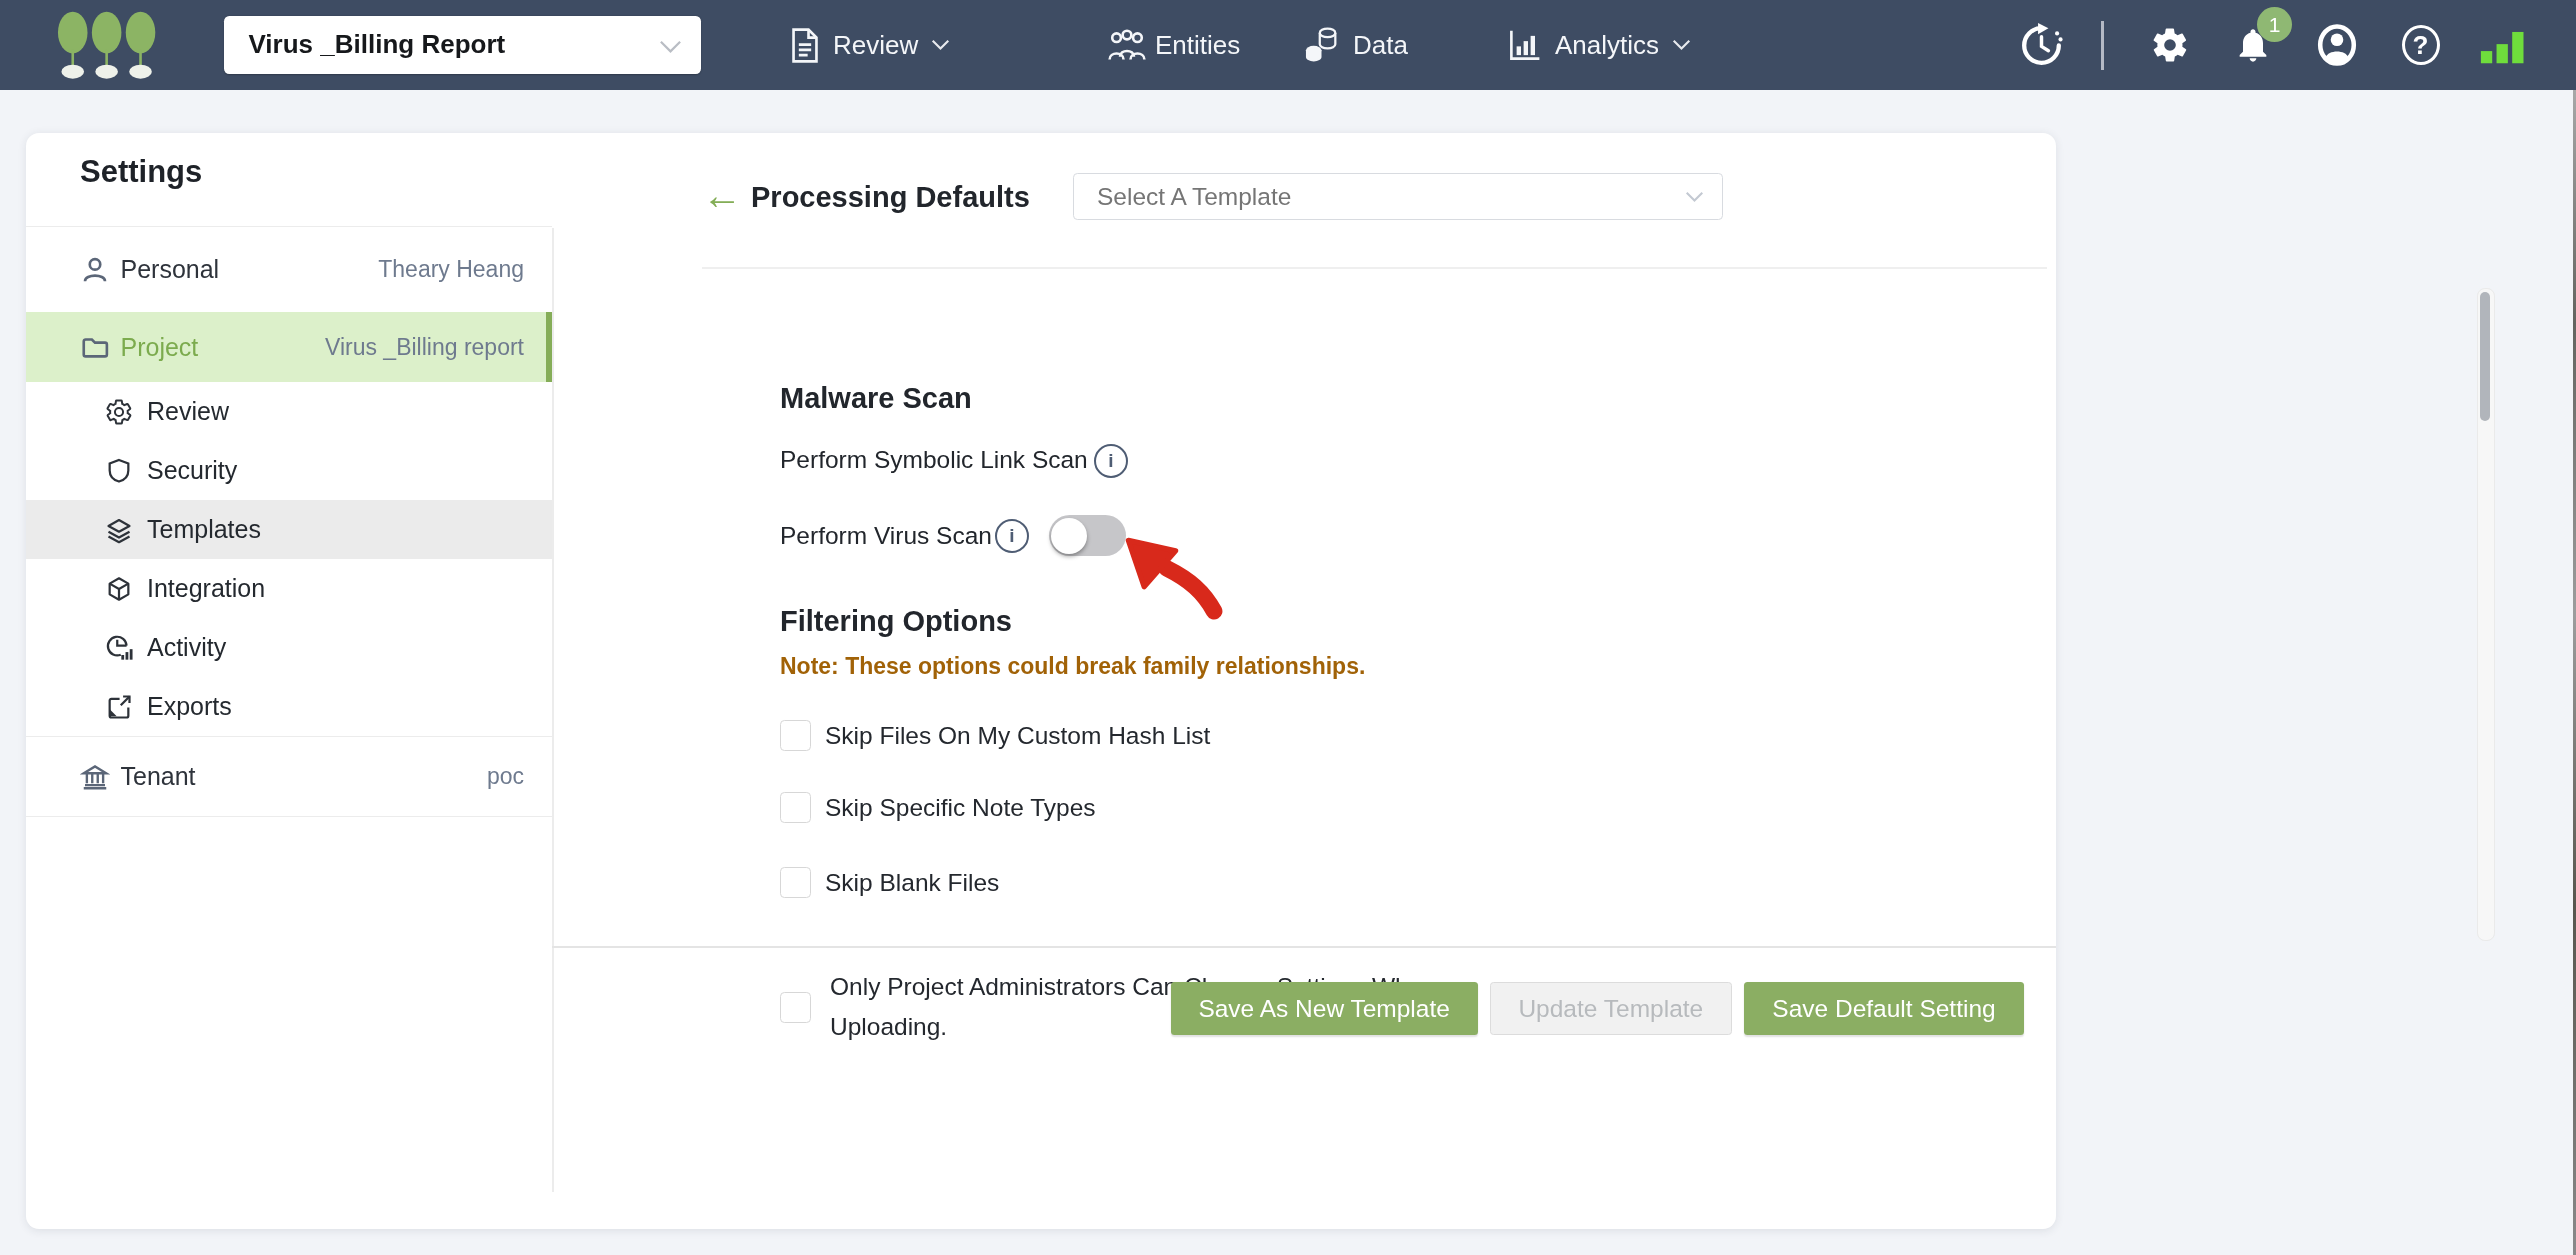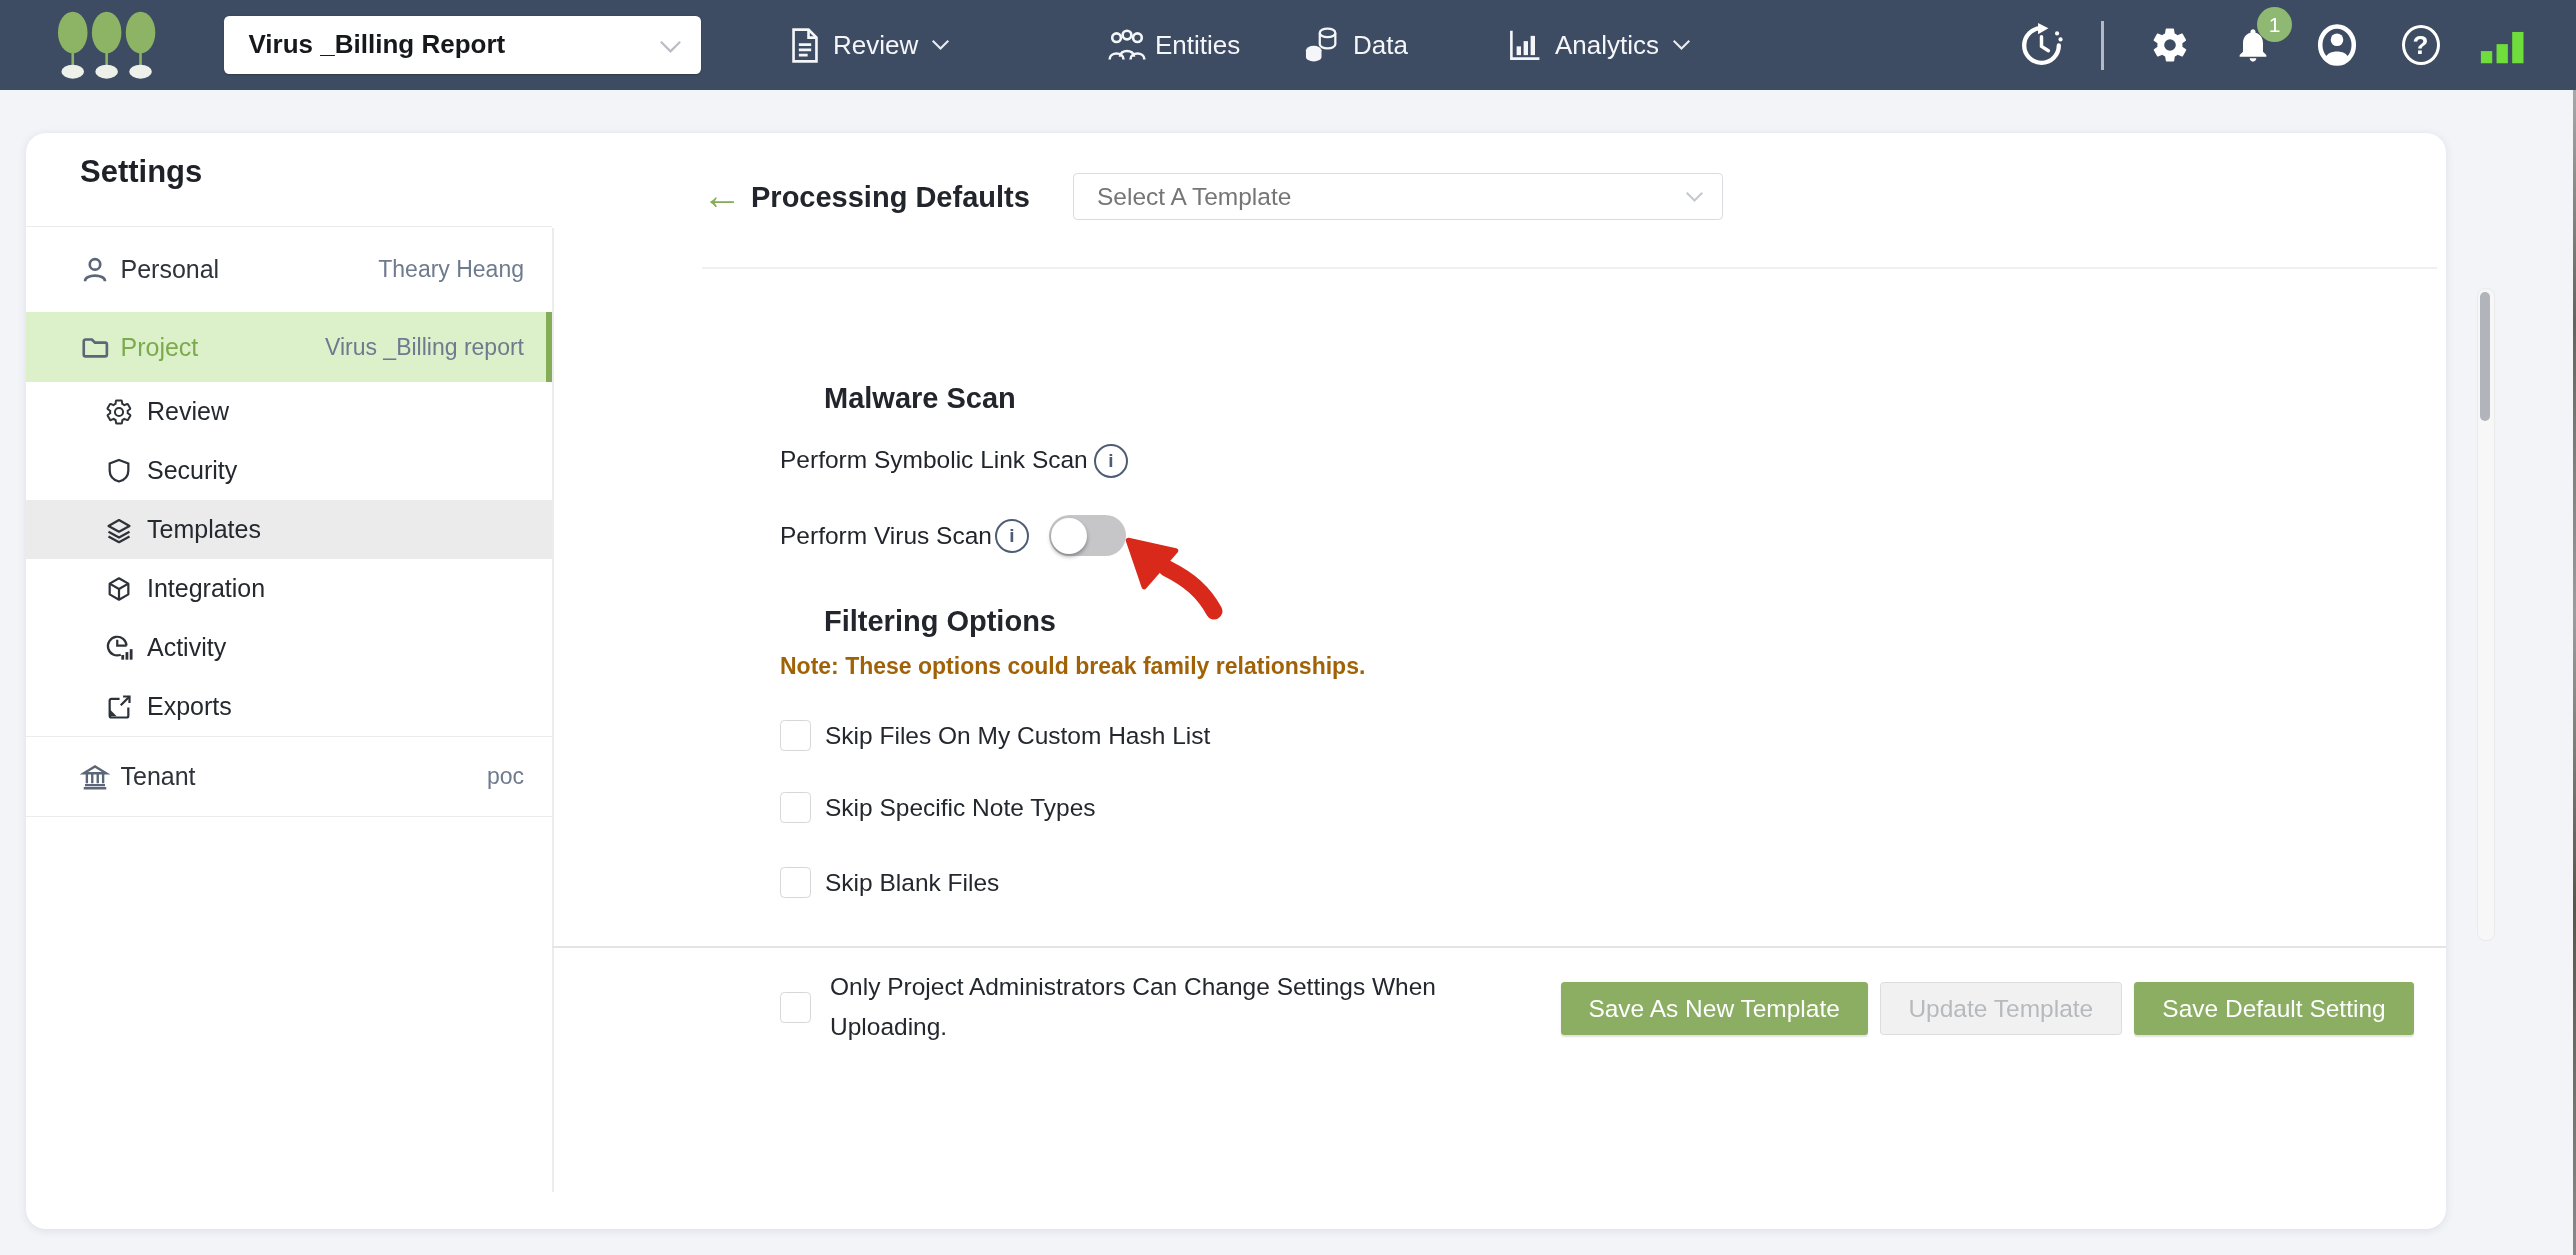--- a/index.html
+++ b/index.html
@@ -12,21 +12,21 @@
     display:flex;align-items:center;box-shadow:0 0.9px 1.7px rgba(0,0,0,.25);}
   .proj-select .val{margin-left:24.5px;font-size:26px;font-weight:700;color:#16181b;}
   .proj-select svg{position:absolute;right:19px;top:24.5px;}
   .nav-item{position:absolute;top:0;height:90px;display:flex;align-items:center;gap:13px;color:#f4f6f9;font-size:26px;cursor:pointer;}
   .ri{position:absolute;top:0;height:90px;display:flex;align-items:center;justify-content:center;cursor:pointer;}
   .bar-divider{position:absolute;left:2101px;top:21px;width:2.6px;height:49px;background:#c9cdd6;opacity:.85;}
   .badge{position:absolute;left:2257px;top:7px;width:35px;height:35px;border-radius:50%;background:#8fb873;
     color:#fff;font-size:21px;display:flex;align-items:center;justify-content:center;}
 
   
-  .card{position:absolute;left:26px;top:133px;width:2420px;height:1096px;background:#ffffff;border-radius:20px;
+  .card{position:absolute;left:26px;top:133px;width:2030px;height:1096px;background:#ffffff;border-radius:13px;
     box-shadow:0 1.7px 8.7px rgba(40,50,70,.10);}
 
   
   .sb-title{position:absolute;left:54px;top:21px;font-size:31px;font-weight:700;color:#1e2228;}
   .sb-list{position:absolute;left:0;top:93px;width:526px;}
   .srow{display:flex;align-items:center;padding-right:28px;box-sizing:border-box;cursor:pointer;}
   .srow .ic{flex:0 0 auto;display:flex;margin-left:54px;color:#5b6678;}
   .srow.sub .ic{margin-left:79px;color:#2d3239;}
   .srow .lbl{margin-left:10.5px;font-size:25px;color:#2e333b;}
   .srow.sub .lbl{margin-left:14px;color:#24292f;}
@@ -42,21 +42,21 @@
   
   .back{position:absolute;left:676px;top:42px;font-size:40px;color:#83ad56;cursor:pointer;line-height:1;}
   .pg-title{position:absolute;left:725px;top:48px;font-size:29px;font-weight:700;color:#22262c;}
   .tpl-select{position:absolute;left:1047px;top:40px;width:650px;height:47px;box-sizing:border-box;
     border:1.7px solid #d8dbe0;border-radius:4.4px;background:#fff;font-family:"Liberation Sans",sans-serif;
     font-size:24.5px;color:#7f8a9c;padding-left:23px;outline:none;}
   .tpl-chevron{position:absolute;left:1659px;top:58px;}
   .hdr-divider{position:absolute;left:676px;right:8.7px;top:134px;height:1.7px;background:#efefef;}
 
   
-  .h-section{position:absolute;font-size:29px;font-weight:700;color:#22262c;margin-left:44px;}
+  .h-section{position:absolute;font-size:29px;font-weight:700;color:#22262c;}
   .row-label{position:absolute;font-size:24.5px;color:#22262c;}
   .info{position:absolute;width:30px;height:30px;border:2.6px solid #4f5d74;border-radius:50%;
     color:#4f5d74;font-size:19px;font-weight:700;display:flex;align-items:center;justify-content:center;cursor:pointer;}
   .toggle{position:absolute;left:1023px;top:382px;width:77px;height:41px;background:#c6c6c9;border-radius:21px;cursor:pointer;}
   .knob{position:absolute;left:1.7px;top:2.6px;width:36px;height:36px;background:#ffffff;border-radius:50%;
     box-shadow:0 2.6px 4.4px rgba(0,0,0,.35);}
   .note{position:absolute;left:754px;top:520px;font-size:23px;font-weight:700;color:#a16207;}
   .chk-row{position:absolute;left:754px;display:flex;align-items:center;gap:14px;}
   .chk{width:31px;height:31px;box-sizing:border-box;border:1.7px solid #d7d7d7;border-radius:4.4px;background:#fff;cursor:pointer;flex:0 0 auto;}
   .chk-row .txt{font-size:24.5px;color:#24282e;}

